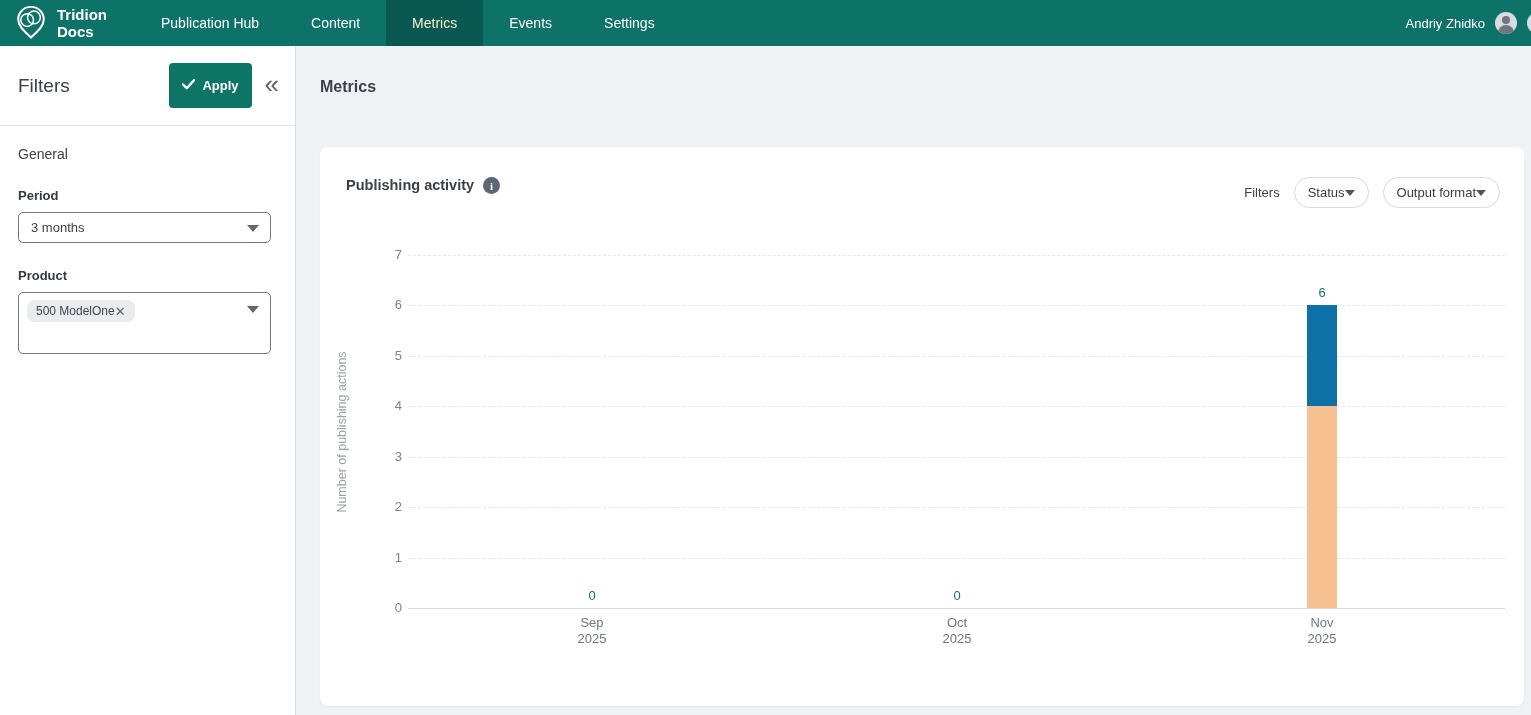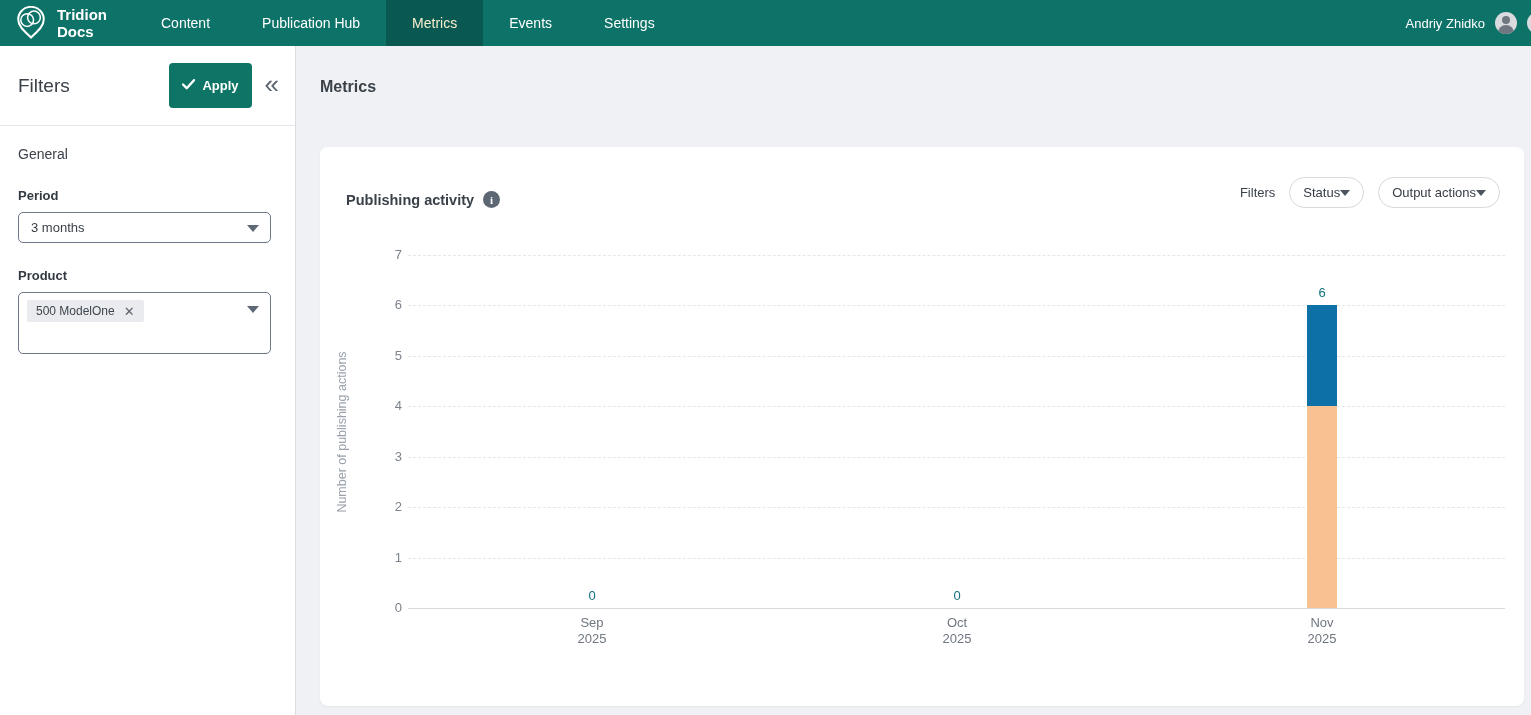--- a/index.html
+++ b/index.html
@@ -28,28 +28,28 @@
   .apply-btn { margin-left:auto; display:flex; align-items:center; gap:7px; background:#0e7566; color:#ffffff; border:none; border-radius:4px; padding:15px 13px; font-size:13px; font-weight:bold; cursor:pointer; font-family:inherit; }
   .collapse-icon { margin-left:13px; color:#5d6570; font-size:26px; line-height:1; cursor:pointer; user-select:none; padding-bottom:4px; }
   .sidebar-body { padding:20px 24px 8px 18px; }
   .section-label { font-size:14px; color:#3a4149; margin-bottom:26px; }
   .field-label { font-size:13px; font-weight:bold; color:#333a42; margin-bottom:9px; }
   .select-box { position:relative; border:1px solid #6e7888; border-radius:5px; height:31px; display:flex; align-items:center; padding:0 30px 0 12px; font-size:13px; color:#3a4149; margin-bottom:25px; cursor:pointer; background:#fff; }
   .multi-box { position:relative; border:1px solid #6e7888; border-radius:5px; height:62px; padding:7px 30px 7px 8px; margin-bottom:25px; cursor:pointer; background:#fff; }
   .tri { width:0; height:0; border-left:6px solid transparent; border-right:6px solid transparent; border-top:7px solid #5f6875; position:absolute; right:11px; }
   .select-box .tri { top:12px; }
   .multi-box .tri { top:13px; }
-  .chip { display:inline-flex; align-items:center; gap:9px; background:#e9ebee; border-radius:2px; padding:4px 9px; font-size:12px; color:#3f464e; }
+  .chip { display:inline-flex; align-items:center; background:#e9ebee; border-radius:8px; padding:4px 9px; font-size:12px; color:#3f464e; }
   .chip-x { color:#5c646e; font-size:13px; line-height:1; cursor:pointer; }
 
   
   .main { position:absolute; top:46px; left:297px; width:1234px; height:669px; }
   .page-title { padding:32px 0 0 23px; font-size:16px; font-weight:600; color:#3a4149; }
   .card { position:absolute; left:23px; top:101px; width:1204px; height:559px; background:#ffffff; border-radius:8px; box-shadow:0 1px 2px rgba(30,40,60,0.05); }
-  .card-header { position:absolute; top:30px; left:26px; right:24px; display:flex; align-items:flex-end; }
+  .card-header { position:absolute; top:30px; left:26px; right:24px; display:flex; align-items:flex-start; }
   .card-title { font-size:14.5px; font-weight:600; color:#3a4149; }
   .info-icon { width:17px; height:17px; border-radius:50%; background:#5d6673; color:#ffffff; font-size:11px; font-weight:bold; font-family:"Liberation Serif", serif; display:flex; align-items:center; justify-content:center; margin-left:9px; cursor:pointer; }
   .card-filters { margin-left:auto; display:flex; align-items:center; gap:14px; }
   .filters-label { font-size:13px; color:#3a4149; }
   .pill { display:flex; align-items:center; border:1px solid #d6d9de; border-radius:16px; background:#fff; padding:7px 13px; font-size:13px; color:#353c44; cursor:pointer; font-family:inherit; }
   .pill .tri-sm { width:0; height:0; border-left:5px solid transparent; border-right:5px solid transparent; border-top:6px solid #4c545f; }
 
   
   #chart { position:absolute; left:0; top:0; width:100%; height:100%; }
   .gridline { position:absolute; height:0; border-top:1px dashed #e5e6ea; }
@@ -75,22 +75,22 @@
         <circle cx="15.5" cy="16.5" r="7.5" stroke="#ffffff" stroke-width="1.8"></circle>
         <circle cx="23.5" cy="13.5" r="7.5" stroke="#ffffff" stroke-width="1.8"></circle>
       </svg>
     </span>
     <div class="brand-text">
       <div>Tridion</div>
       <div>Docs</div>
     </div>
   </div>
   <div class="nav-items">
+    <div class="nav-item">Publication Hub</div>
     <div class="nav-item">Content</div>
-    <div class="nav-item">Publication Hub</div>
     <div class="nav-item active">Metrics</div>
     <div class="nav-item">Events</div>
     <div class="nav-item">Settings</div>
   </div>
   <div class="nav-right">
     <span class="user-name">Andriy Zhidko</span>
     <span class="avatar">
         <span class="head"></span>
         <span class="body"></span>
       </span>
@@ -138,21 +138,21 @@
     <div class="card-header">
       <span class="card-title">Publishing activity</span>
       <span class="info-icon">i</span>
       <div class="card-filters">
         <span class="filters-label">Filters</span>
         <button class="pill">
           <span>Status</span>
           <span class="tri-sm"></span>
         </button>
         <button class="pill">
-          <span>Output actions</span>
+          <span>Output format</span>
           <span class="tri-sm"></span>
         </button>
       </div>
     </div>
 
     <div id="chart">
       <div class="ylabel" style="left:-78px; top:278px; width:200px; text-align:center;">Number of publishing actions</div>
     <div class="axisline" style="left: 88px; width: 1097px; top: 461px;"></div>
         <div class="ytick" style="left: 58px; top: 453px;">0</div>
         <div class="gridline" style="left: 88px; width: 1097px; top: 410.571px;"></div>

